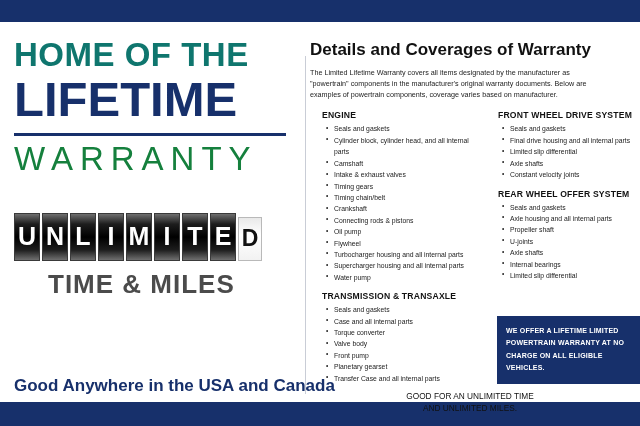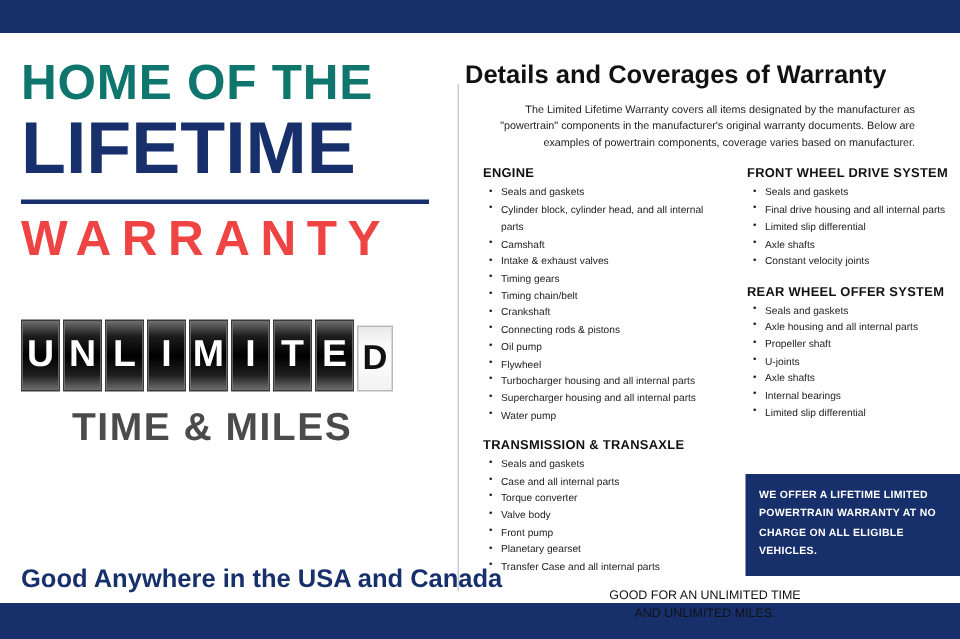--- a/index.html
+++ b/index.html
@@ -72,22 +72,22 @@
     margin-top: 2px;
     white-space: nowrap;
   }
   .rule {
     width: 272px;
     height: 3px;
     background: #17306b;
     margin: 9px 0 6px 0;
   }
   .warranty {
-    font-weight: bold;
-    color: #ef4444;
+    font-weight: normal;
+    color: #15803d;
     font-size: 33px;
     letter-spacing: 7px;
     line-height: 1.0;
     white-space: nowrap;
   }
 
   
   .odometer {
     margin-top: 34px;
     display: flex;
@@ -148,21 +148,20 @@
     font-size: 17px;
     color: #111111;
     margin: 8px 0 7px 0;
   }
   .details-body {
     font-size: 7.2px;
     line-height: 1.55;
     color: #222222;
     width: 300px;
     margin-bottom: 10px;
-    text-align: right;
   }
 
   .cols {
     display: flex;
     gap: 14px;
   }
   .col { width: 150px; margin-left: 12px; }
   .sec-title {
     font-weight: bold;
     font-size: 8.6px;

